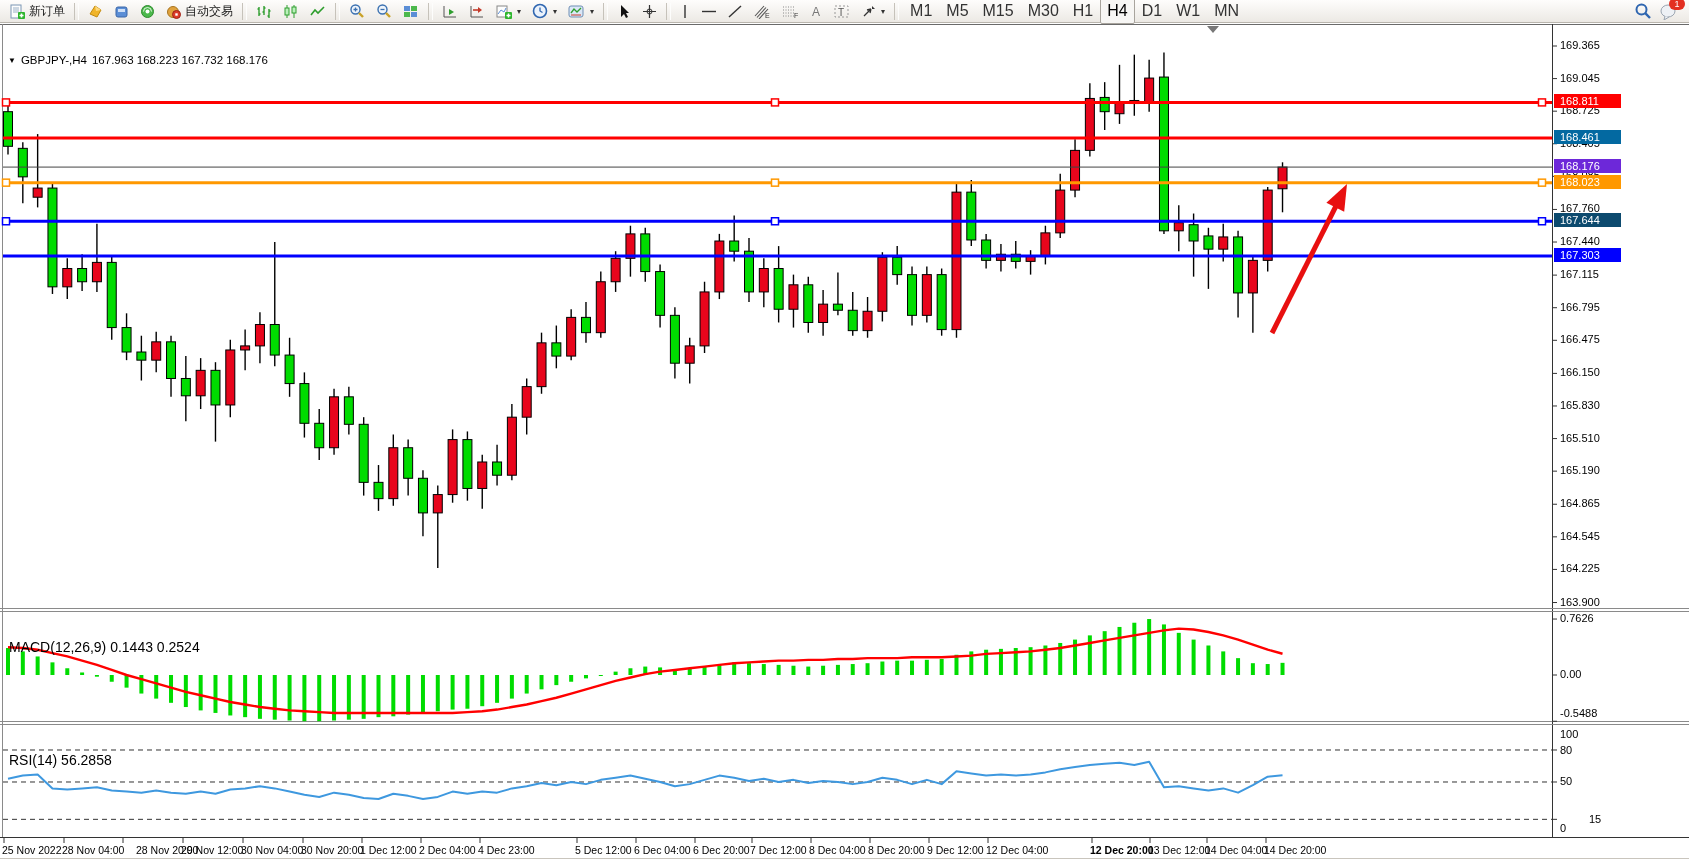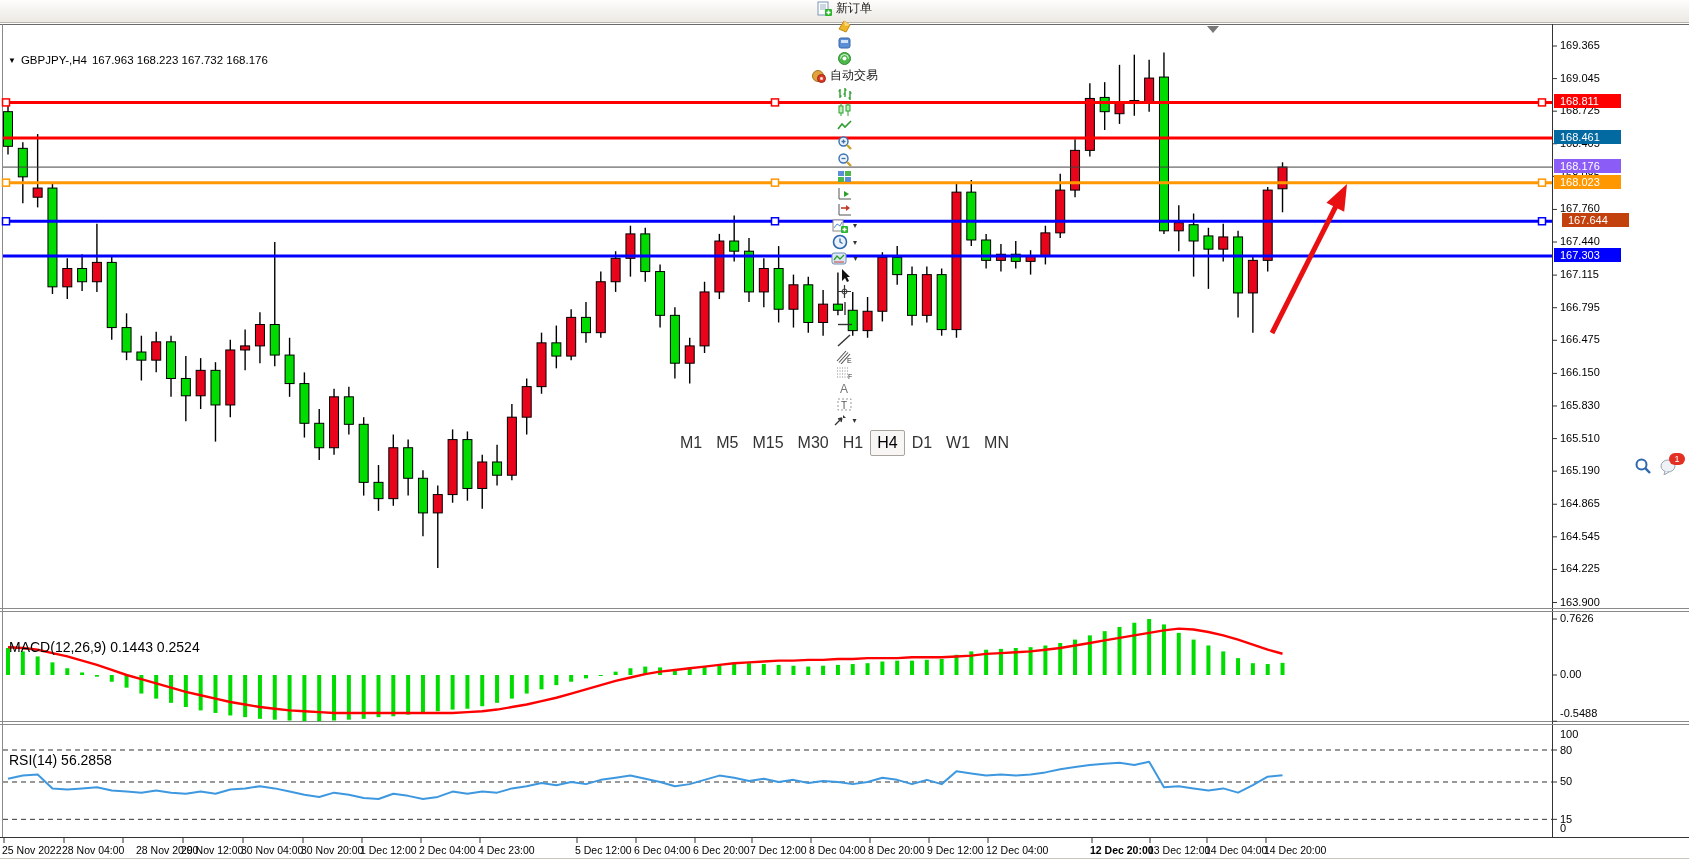--- a/index.html
+++ b/index.html
@@ -1,20 +1,20 @@
 <!DOCTYPE html>
 <html><head>
 <meta charset="utf-8">
 <style>
   html,body{margin:0;padding:0;background:#fff;font-family:"Liberation Sans",sans-serif;}
   #stage{position:relative;width:1689px;height:860px;overflow:hidden;background:#fff;}
   
   #toolbar{position:absolute;top:0;left:0;width:1689px;height:23px;
     background:linear-gradient(#fefdfc,#ece9e4);border-bottom:1px solid #b9b5ad;
-    display:flex;align-items:center;padding:0 5px;box-sizing:border-box;gap:1px;z-index:40;flex-direction:column;}
+    display:flex;align-items:center;padding:0 5px;box-sizing:border-box;gap:1px;z-index:40;}
   .tbtn{height:20px;display:flex;align-items:center;gap:4px;padding:0 5px;font-size:12px;color:#1a1a1a;cursor:default;border-radius:2px;}
   .tsep{width:3px;height:17px;border-left:1px solid #c6c2ba;border-right:1px solid #fdfdfc;margin:0 3px;}
   .caret{font-size:8px;color:#333;margin-left:1px;}
   .tf{font-size:16px;color:#333;padding:3px 6px;border:1px solid transparent;}
   .tf.active{background:#f7f6f4;border:1px solid #a8a49d;border-radius:2px;color:#000;}
   .icon{display:inline-block;line-height:0;}
   #right-tools{margin-left:auto;display:flex;align-items:center;gap:8px;padding-right:6px;}
   .badge{position:absolute;top:-5px;right:-7px;background:#e33022;color:#fff;border-radius:8px;
      font-size:9px;min-width:12px;height:12px;line-height:12px;text-align:center;padding:0 2px;}
   
@@ -661,27 +661,27 @@
         <div class="axis-label" style="left: 1560px; top: 473.248px;">164.865</div>
         <div class="axis-label" style="left: 1560px; top: 505.835px;">164.545</div>
         <div class="axis-label" style="left: 1560px; top: 538.422px;">164.225</div>
         <div class="axis-label" style="left: 1560px; top: 571.517px;">163.900</div>
         <div class="axis-label" style="left: 1560px; top: 588.033px;">0.7626</div>
         <div class="axis-label" style="left: 1560px; top: 644px;">0.00</div>
         <div class="axis-label" style="left: 1560px; top: 683px;">-0.5488</div>
         <div class="axis-label" style="left: 1560px; top: 704px;">100</div>
         <div class="axis-label" style="left: 1560px; top: 720px;">80</div>
         <div class="axis-label" style="left: 1560px; top: 751px;">50</div>
-        <div class="axis-label" style="left: 1560px; top: 789px;">15</div>
+        <div class="axis-label" style="left: 1560px; top: 789px; text-align: center;">15</div>
         <div class="axis-label" style="left: 1560px; top: 798px;">0</div>
         <div class="price-badge" style="background: rgb(255, 0, 0); top: 70.4155px;">168.811</div>
         <div class="price-badge" style="background: #0369a1; top: 106.057px;">168.461</div>
-        <div class="price-badge" style="background: #8b5cf6; top: 135.079px;">168.176</div>
+        <div class="price-badge" style="background: #6d28d9; top: 135.079px;">168.176</div>
         <div class="price-badge" style="background: rgb(255, 152, 0); top: 150.66px;">168.023</div>
-        <div class="price-badge" style="background: #c2410c; top: 189.255px; margin-left: 8px;">167.644</div>
+        <div class="price-badge" style="background: #0c4a6e; top: 189.255px;">167.644</div>
         <div class="price-badge" style="background: rgb(0, 0, 255); top: 223.98px;">167.303</div>
         <div class="date-label" style="left: 2px; top: 820px;">25 Nov 2022</div>
         <div class="date-label" style="left: 62px; top: 820px;">28 Nov 04:00</div>
         <div class="date-label" style="left: 104px; top: 820px; margin-left: 32px;">28 Nov 20:00</div>
         <div class="date-label" style="left: 181px; top: 820px;">29 Nov 12:00</div>
         <div class="date-label" style="left: 241px; top: 820px;">30 Nov 04:00</div>
         <div class="date-label" style="left: 301px; top: 820px;">30 Nov 20:00</div>
         <div class="date-label" style="left: 360px; top: 820px;">1 Dec 12:00</div>
         <div class="date-label" style="left: 419px; top: 820px;">2 Dec 04:00</div>
         <div class="date-label" style="left: 478px; top: 820px;">4 Dec 23:00</div>

